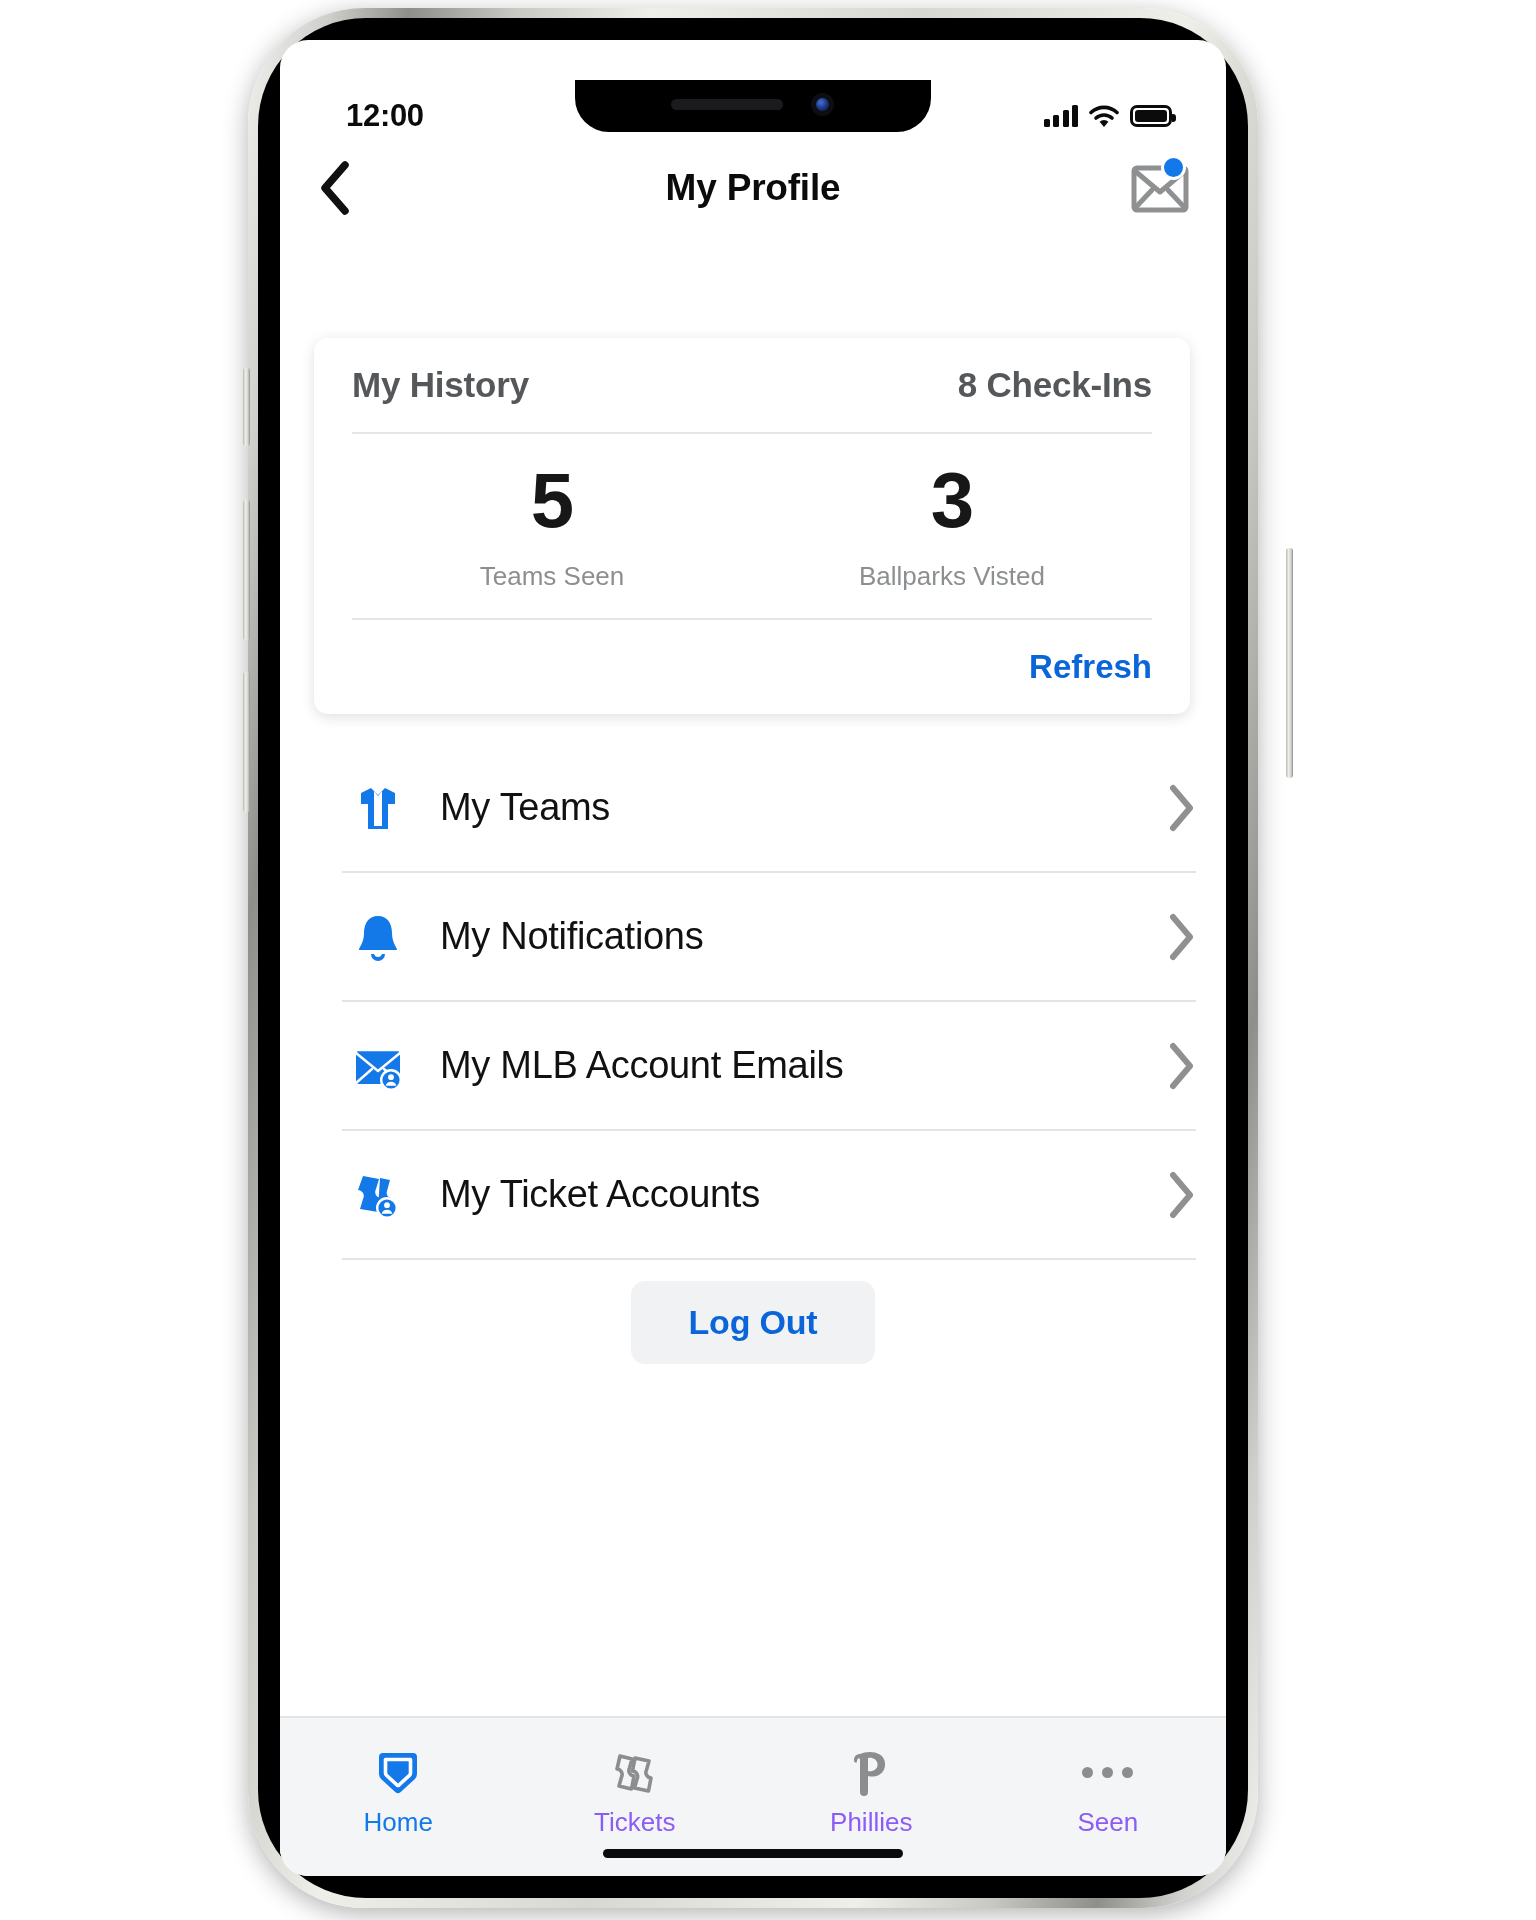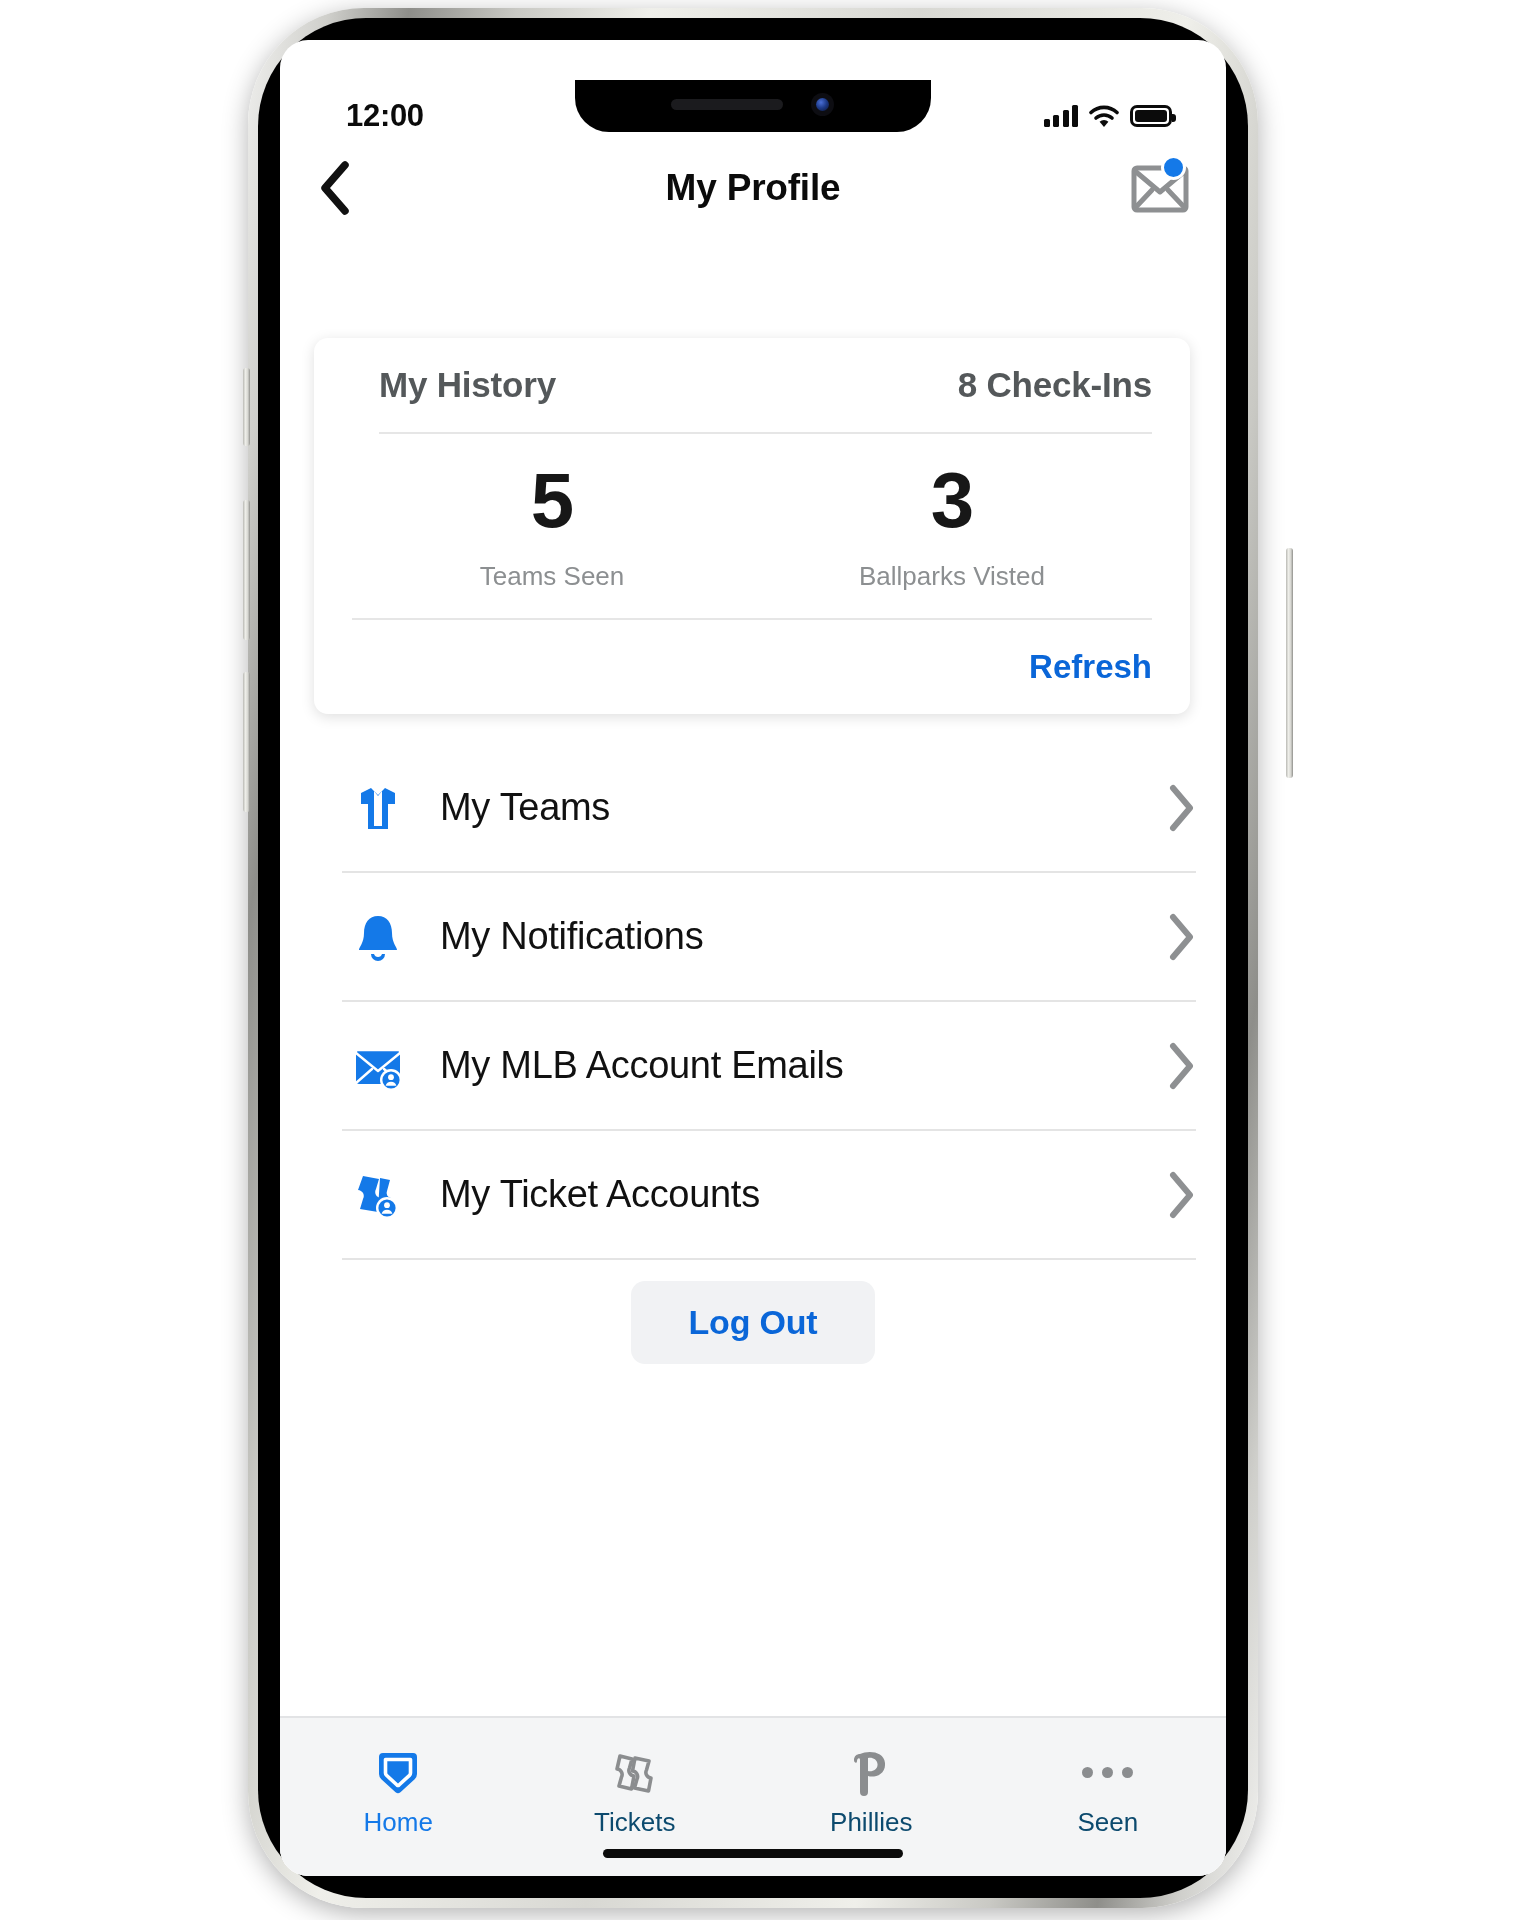--- a/index.html
+++ b/index.html
@@ -234,21 +234,20 @@
     box-shadow: 0 3px 14px rgba(0,0,0,0.13);
     padding: 0 38px;
     z-index: 20;
   }
   .hc-head {
     display: flex;
     align-items: center;
     justify-content: space-between;
     height: 96px;
     border-bottom: 2px solid #e6e6e6;
-    margin-left: 27px;
   }
   .hc-title, .hc-count {
     font-size: 35px;
     font-weight: 700;
     color: #54585a;
     letter-spacing: -0.2px;
   }
   .hc-stats {
     display: flex;
     height: 186px;
@@ -360,21 +359,21 @@
     flex: 1;
     display: flex;
     flex-direction: column;
     align-items: center;
     justify-content: flex-end;
     gap: 8px;
     cursor: pointer;
     margin-top: 28px;
   }
   .tab .ticon { height: 54px; display:flex; align-items:center; justify-content:center; }
-  .tab .tlabel { font-size: 26px; color: #0c4a6e; }
+  .tab .tlabel { font-size: 26px; color: #8b5cf6; }
   .tab.active .tlabel { color: #1479e8; }
 
   .dots { display:flex; gap: 9px; align-items:center; }
   .dots i { width: 11px; height: 11px; border-radius:50%; background:#8b8d8f; display:block; }
 
   .home-indicator {
     position: absolute;
     left: 50%;
     transform: translateX(-50%);
     bottom: 18px;

